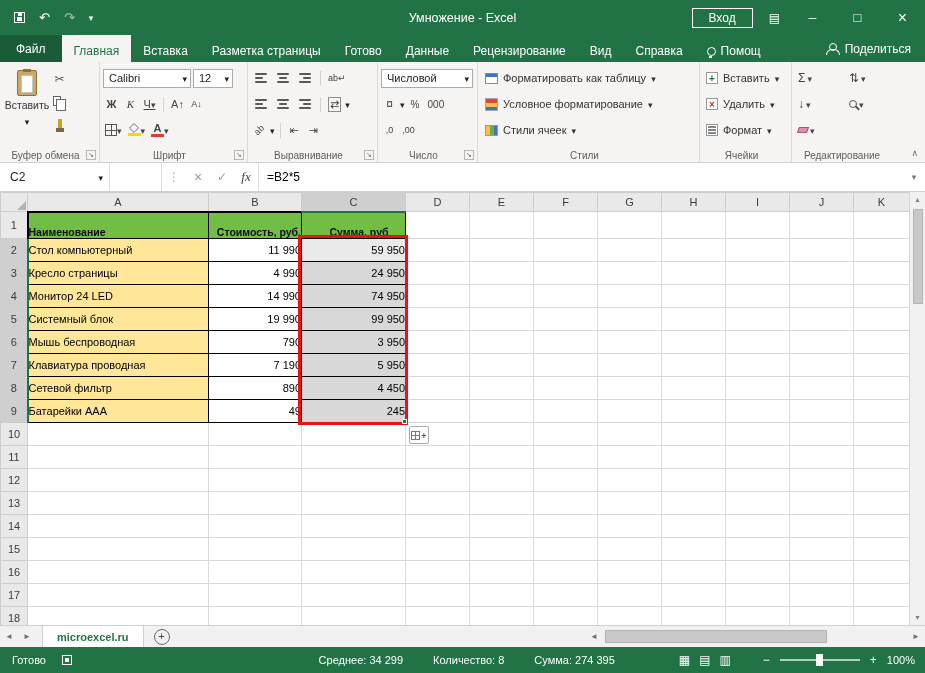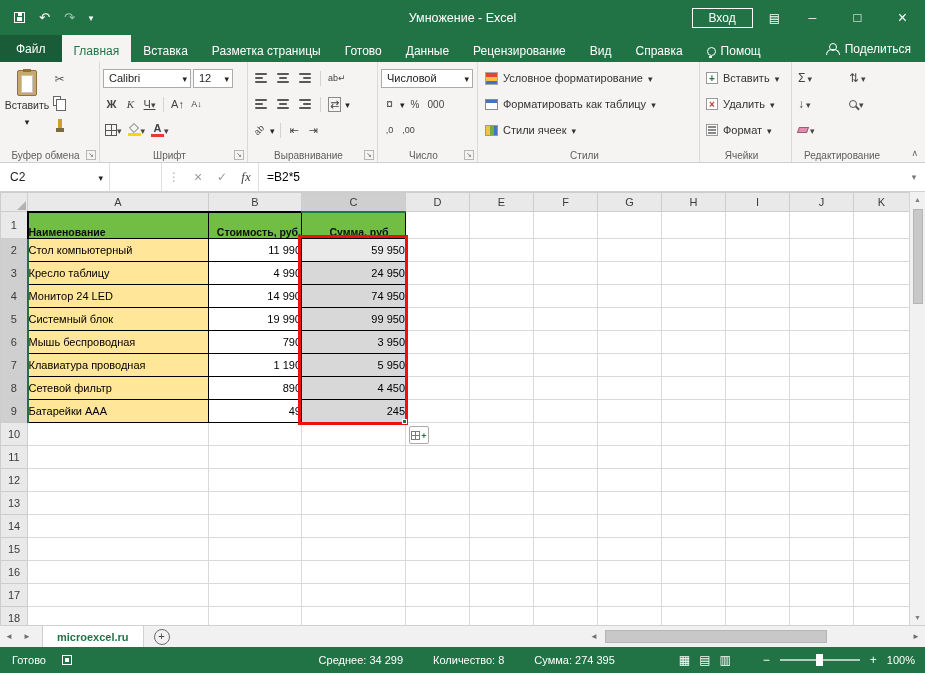--- a/index.html
+++ b/index.html
@@ -409,27 +409,27 @@
           <button class="mini ic-dec00"></button>
         </div>
       </div>
       <div class="rlabel"><span>Число</span></div>
       <span class="lnch ic-launcher"></span>
     </div>
 
     <div class="rgrp" style="width:222px">
       <div class="rcol">
         <div class="stylebtn">
+          <span class="ft-ic"></span>
+          <span>Форматировать как таблицу</span>
+          <span class="dd"></span>
+        </div>
+        <div class="stylebtn">
           <span class="cf-ic"></span>
           <span>Условное форматирование</span>
-          <span class="dd"></span>
-        </div>
-        <div class="stylebtn">
-          <span class="ft-ic"></span>
-          <span>Форматировать как таблицу</span>
           <span class="dd"></span>
         </div>
         <div class="stylebtn">
           <span class="cs-ic"></span>
           <span>Стили ячеек</span>
           <span class="dd"></span>
         </div>
       </div>
       <div class="rlabel"><span>Стили</span></div>
     </div>
@@ -554,21 +554,21 @@
             <td class="cell"></td>
             <td class="cell"></td>
             <td class="cell"></td>
             <td class="cell"></td>
             <td class="cell"></td>
             <td class="cell"></td>
             <td class="cell"></td>
           </tr>
           <tr class="rr">
             <th class="rh rh-sel">3</th>
-            <td class="cell tbl a-cell">Кресло таблицу</td>
+            <td class="cell tbl a-cell">Кресло страницы</td>
             <td class="cell tbl num-cell">4 990</td>
             <td class="cell tbl num-cell sel-cell">24 950</td>
             <td class="cell"></td>
             <td class="cell"></td>
             <td class="cell"></td>
             <td class="cell"></td>
             <td class="cell"></td>
             <td class="cell"></td>
             <td class="cell"></td>
             <td class="cell"></td>
@@ -611,21 +611,21 @@
             <td class="cell"></td>
             <td class="cell"></td>
             <td class="cell"></td>
             <td class="cell"></td>
             <td class="cell"></td>
             <td class="cell"></td>
           </tr>
           <tr class="rr">
             <th class="rh rh-sel">7</th>
             <td class="cell tbl a-cell">Клавиатура проводная</td>
-            <td class="cell tbl num-cell">1 190</td>
+            <td class="cell tbl num-cell">7 190</td>
             <td class="cell tbl num-cell sel-cell">5 950</td>
             <td class="cell"></td>
             <td class="cell"></td>
             <td class="cell"></td>
             <td class="cell"></td>
             <td class="cell"></td>
             <td class="cell"></td>
             <td class="cell"></td>
             <td class="cell"></td>
           </tr>

